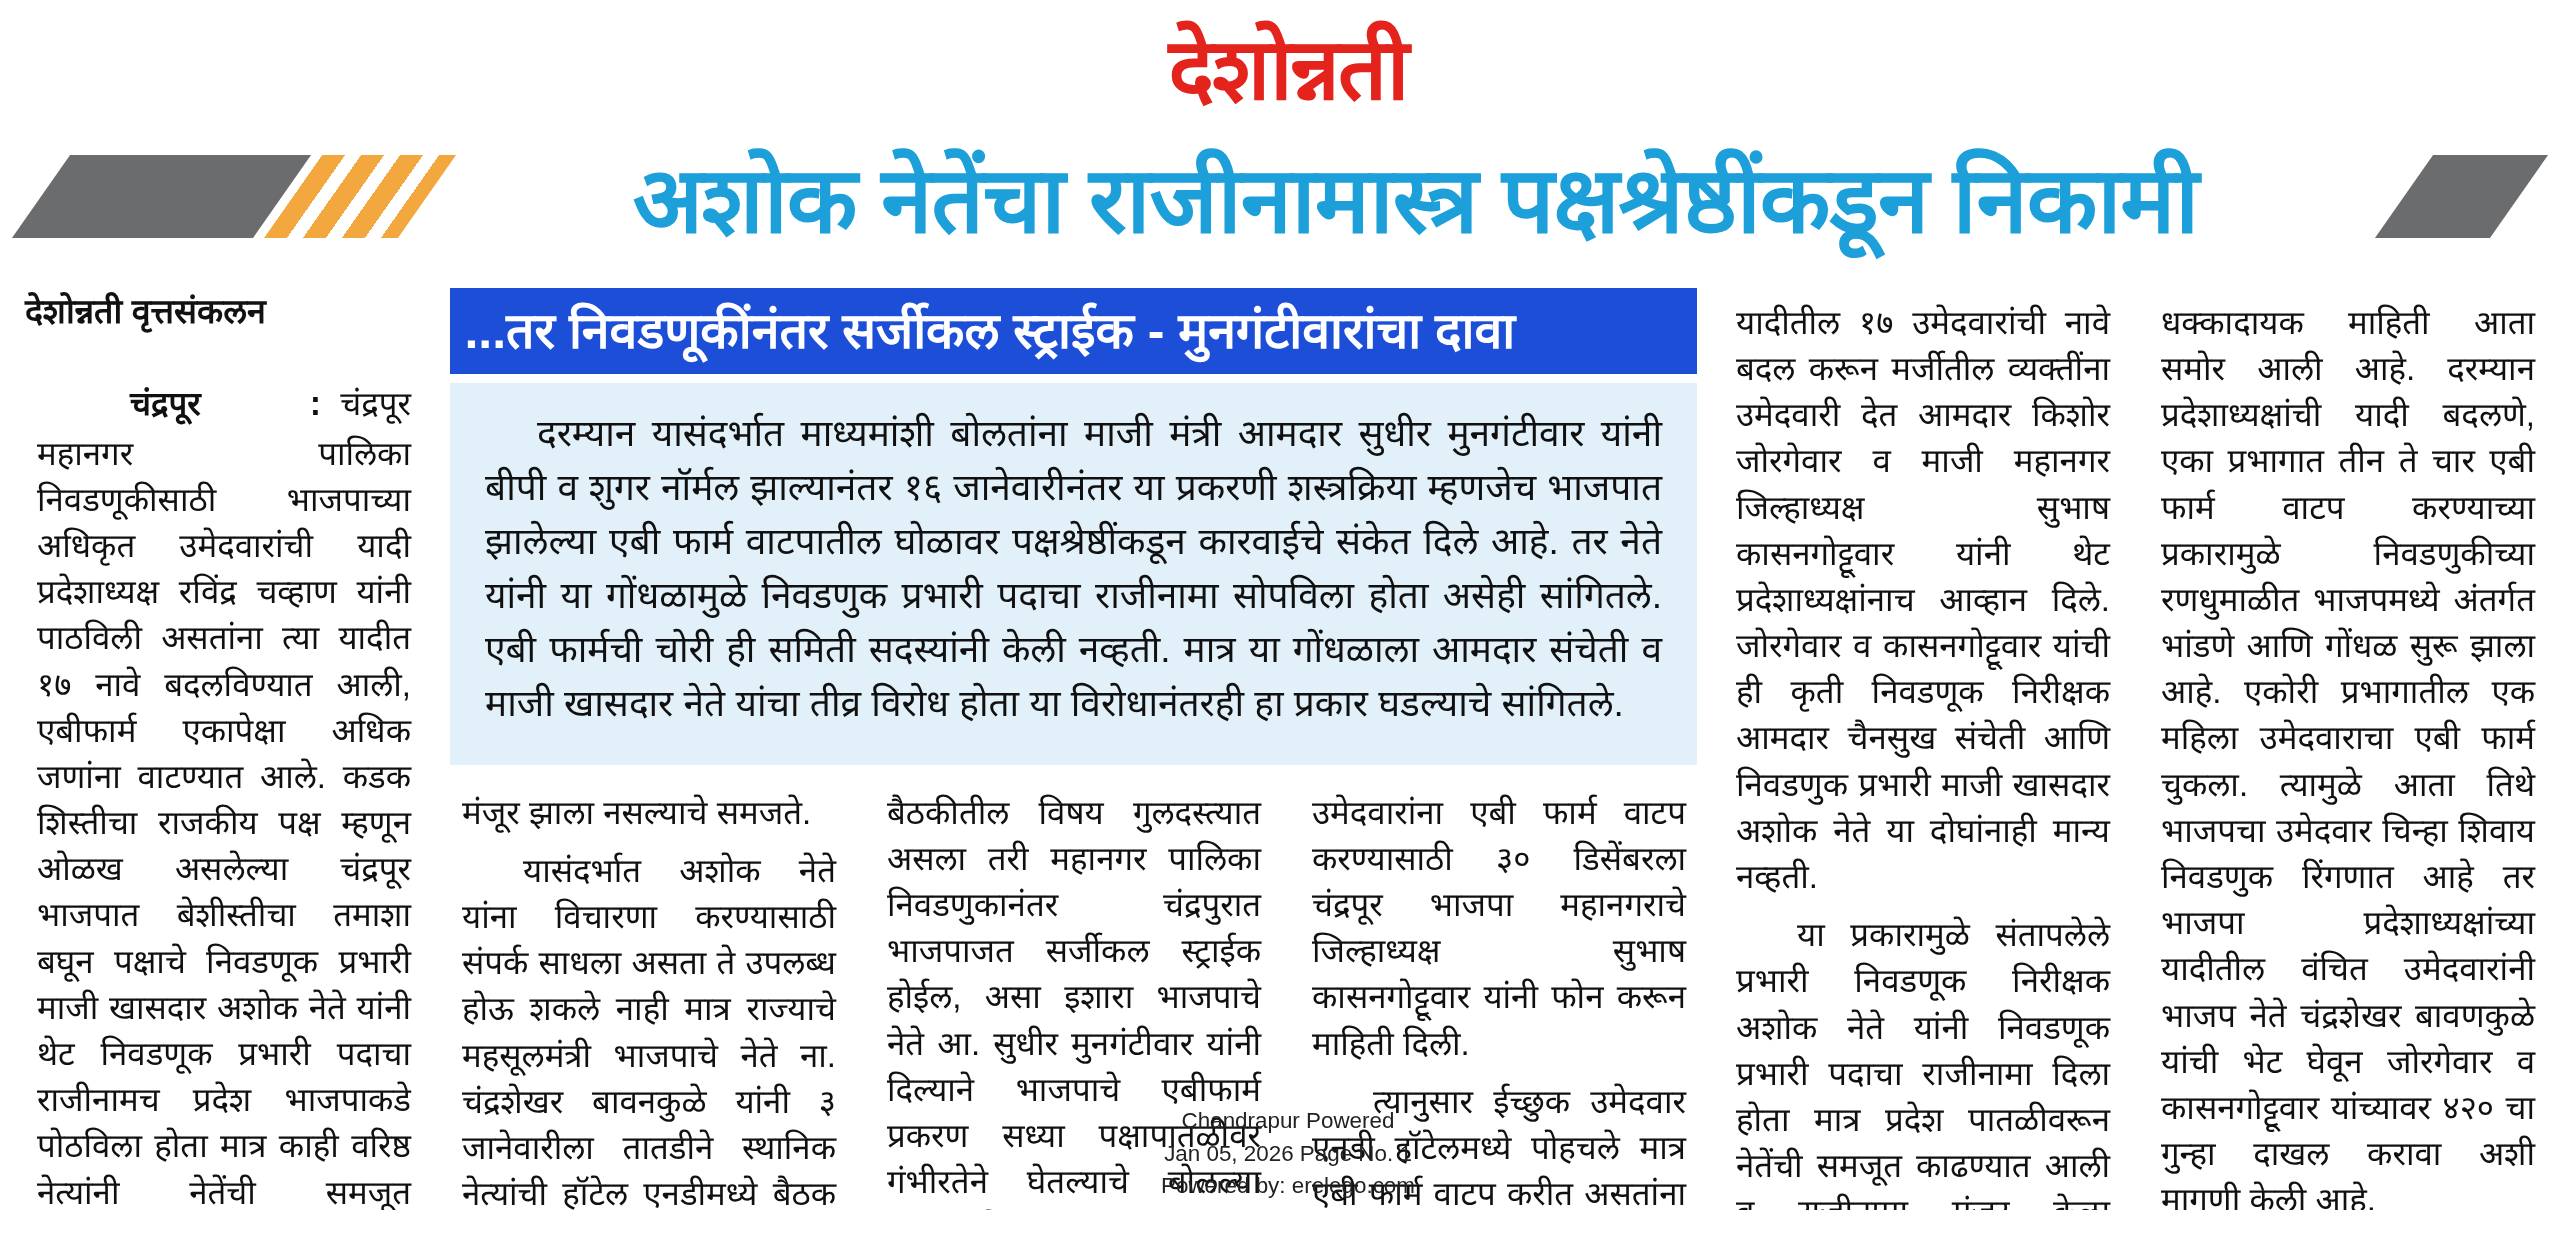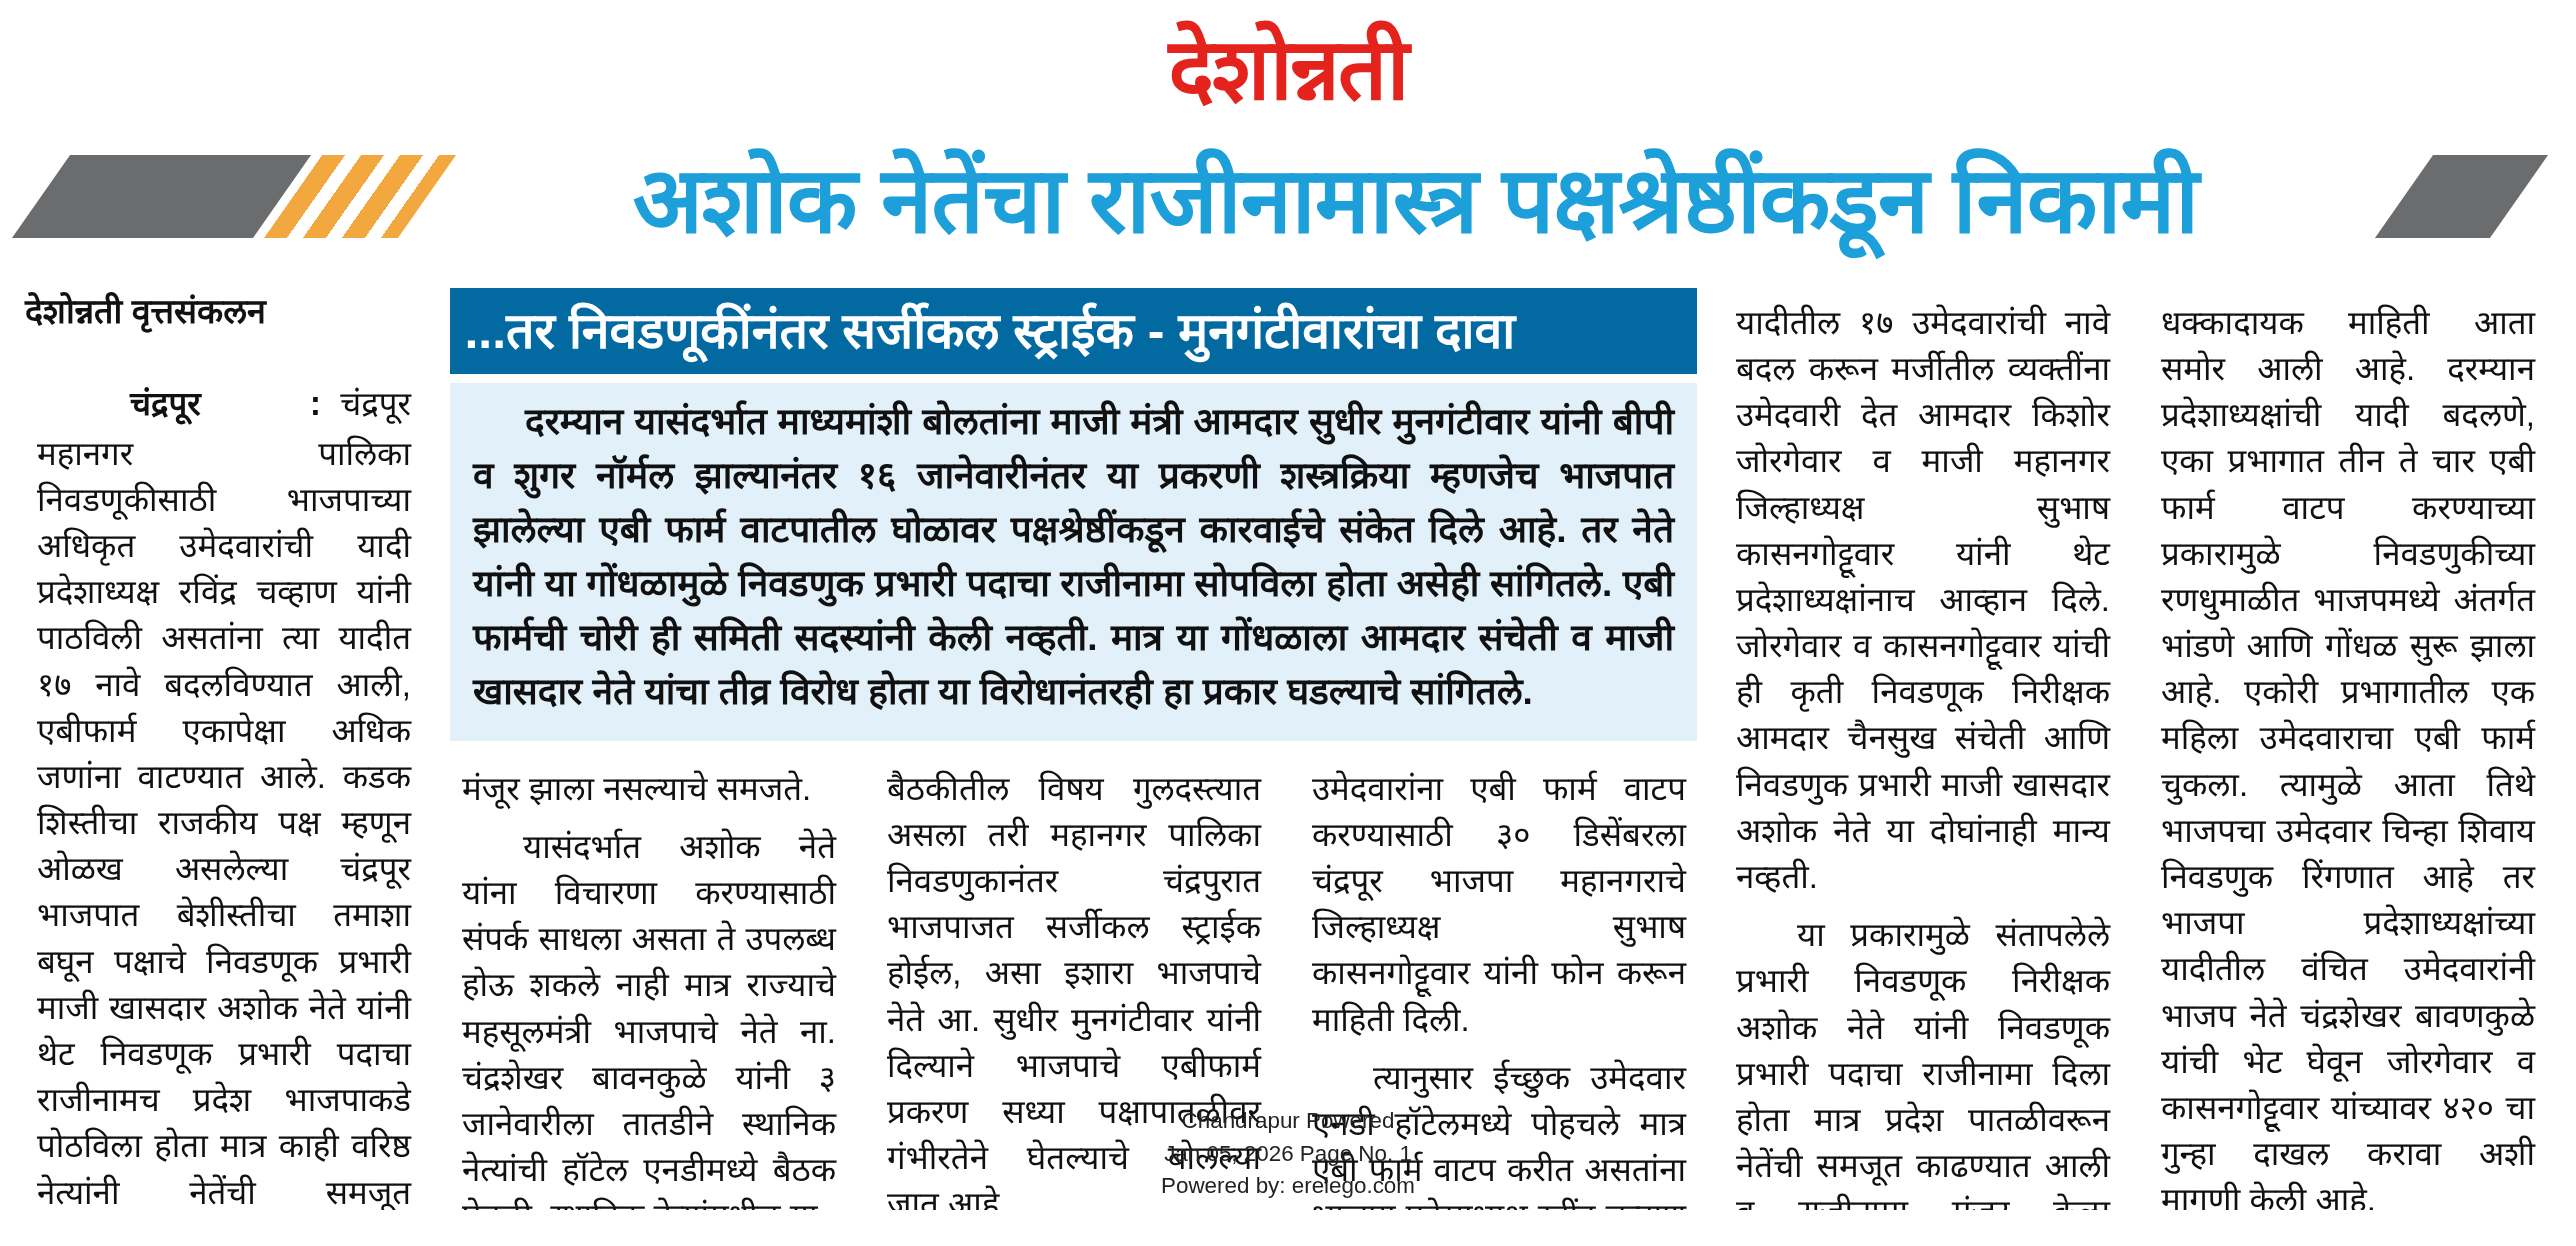--- a/index.html
+++ b/index.html
@@ -44,31 +44,31 @@
     text-align:justify;
   }
   .col p{ margin:12px; }
   .p-indent{ text-indent:61px; }
   .p-indent-big{ text-indent:93px; }
   .lead-bold{ font-weight:bold; margin-right:0.45em;font-family:Liberation Mono, monospace; }
   .byline{ font-size:34px; font-weight:600; color:#111; margin-bottom:46px; text-align:left; }
   
   .mid{ flex:0 0 1247px; width:1247px; display:flex; flex-direction:column; }
   .subhead{
-    background:#0369a1; color:#ffffff;
+    background:#1d4ed8; color:#ffffff;
     font-size:50px; font-weight:bold;
     height:86px; line-height:86px; padding-left:14.4px;
     white-space:nowrap; overflow:hidden;
   }
   .introbox{
     background:#e2f0f9; margin-top:9px;
     padding:12.6px 23px 21.5px 23px;
     font-size:37px; line-height:1.46; text-align:justify; color:#101010;
   }
-  .introbox p{ margin:0; text-indent:52px;font-weight:bold; }
+  .introbox p{ margin:12px; text-indent:52px; }
   .midcols{ display:flex; gap:27px; margin-top:12.6px; }
   
   .footer{
     position:absolute; left:0; right:0; bottom:7.2px;
     text-align:center; font-size:22.4px; line-height:1.45; color:#222222;
   }
 </style>
 </head>
 <body>
 

